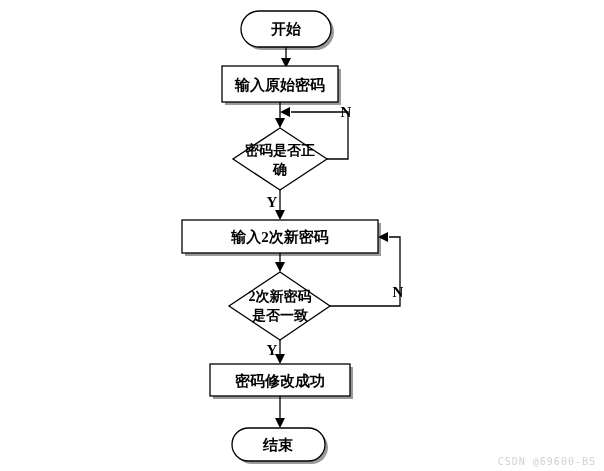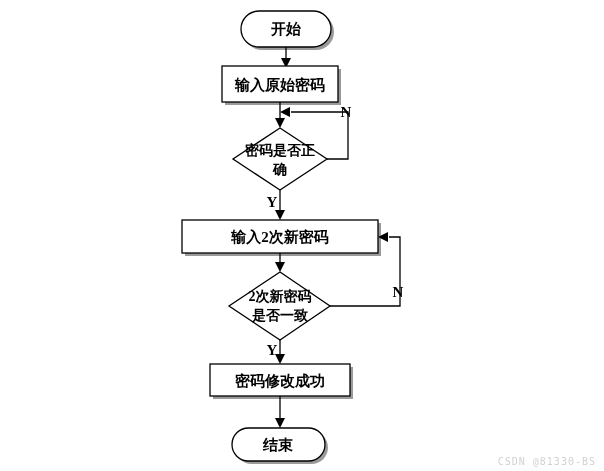--- a/index.html
+++ b/index.html
@@ -151,13 +151,13 @@
   </g>
 
   <g>
     <rect class="shape-shadow" x="235" y="431" width="93" height="33" rx="16.5" ry="16.5"></rect>
     <rect class="shape-outline" x="232" y="428" width="93" height="33" rx="16.5" ry="16.5"></rect>
     <text class="node-label size-main" x="278" y="450">结束</text>
   </g>
 
 </svg>
 
-<div id="watermark">CSDN @81330-BS</div>
+<div id="watermark">CSDN @69600-BS</div>
 
 </body></html>

